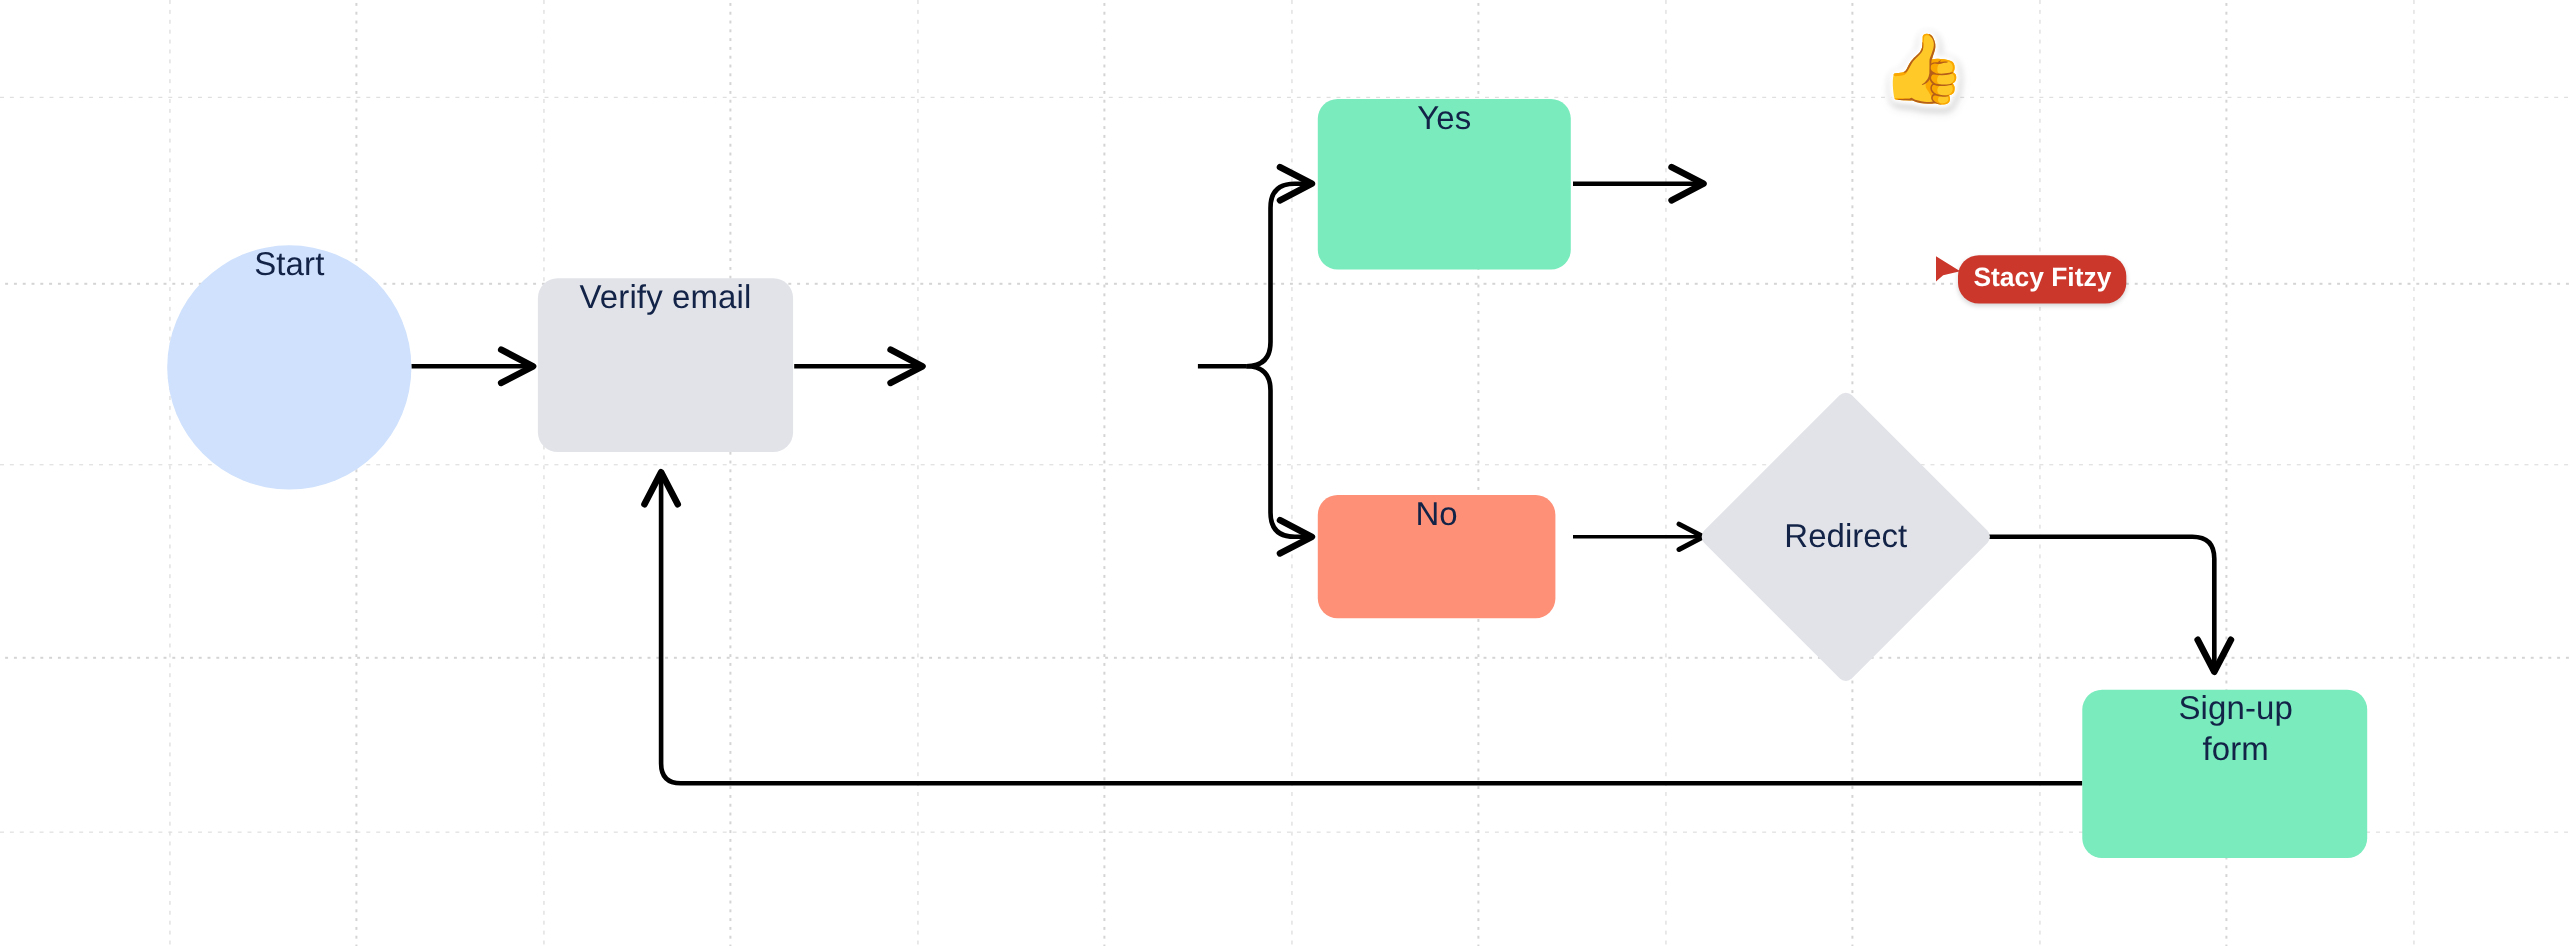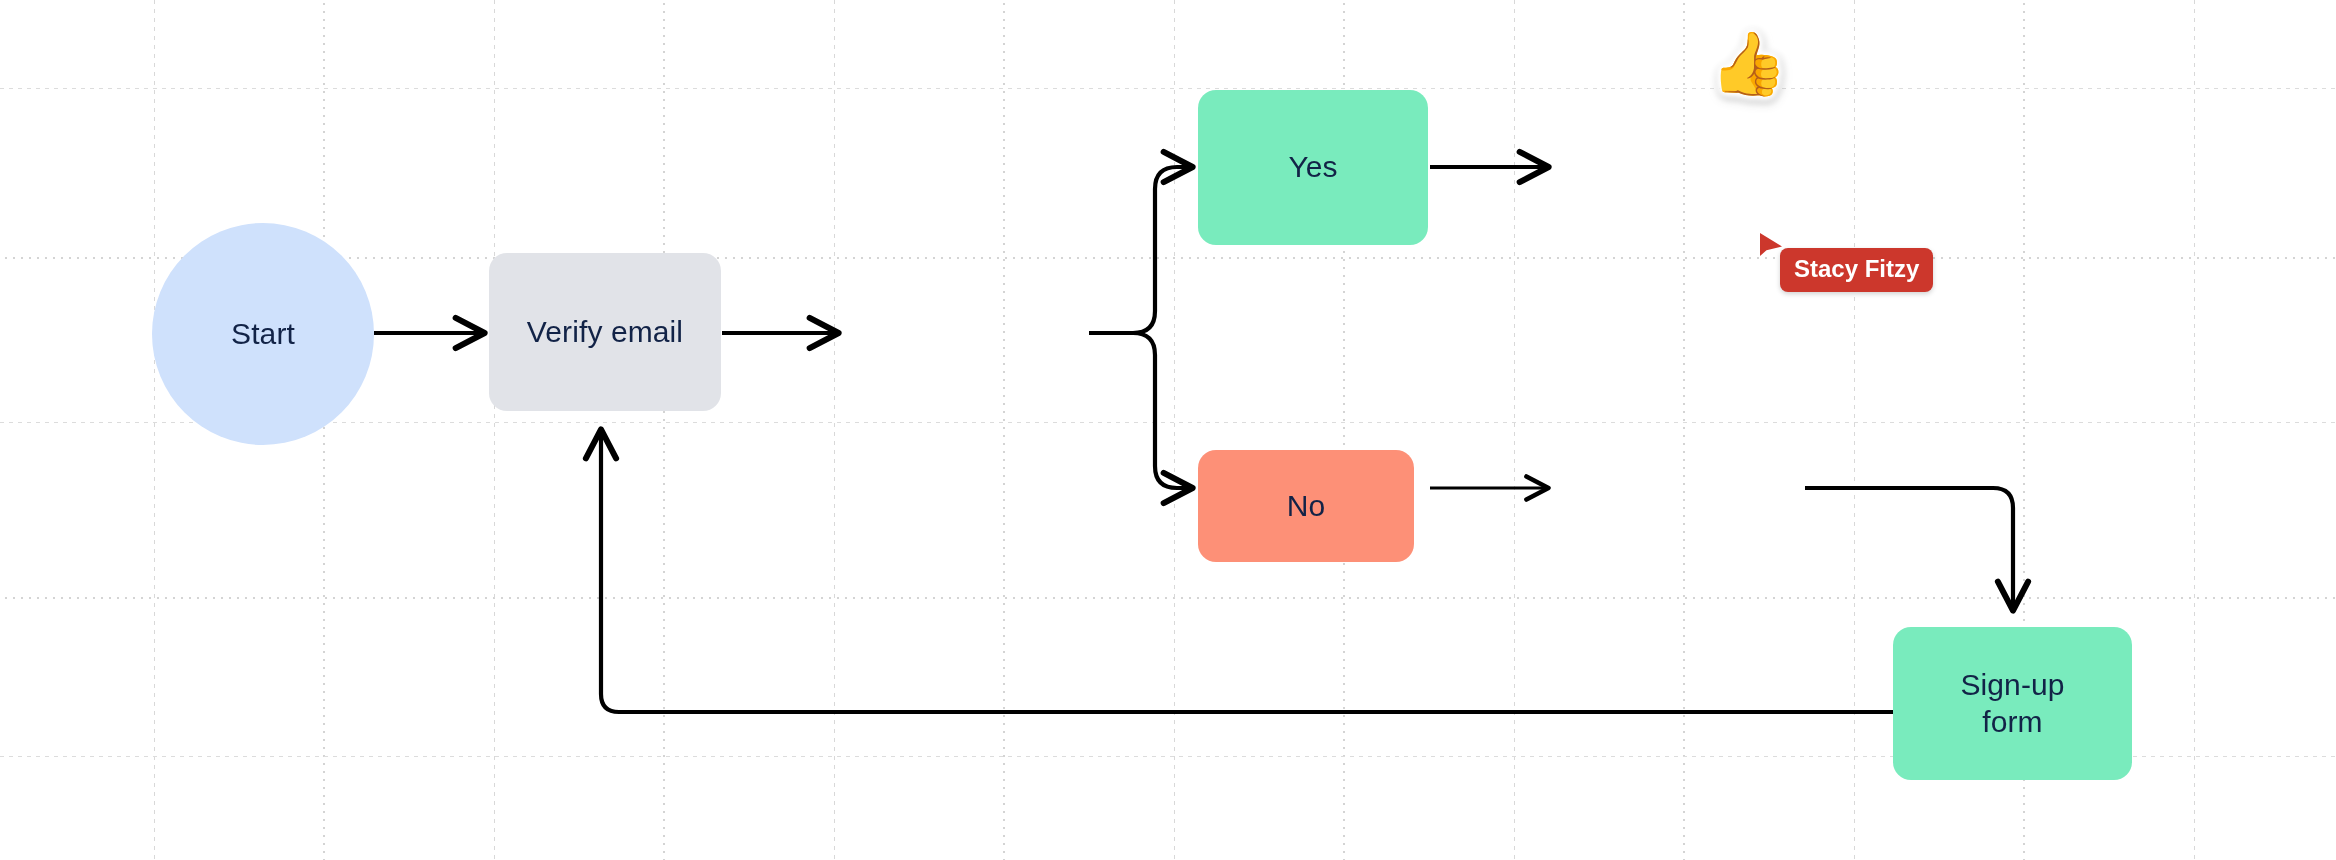--- a/index.html
+++ b/index.html
@@ -47,21 +47,20 @@
     left: 0;
     top: 0;
     width: 2336px;
     height: 860px;
     pointer-events: none;
   }
 
   .node {
     position: absolute;
     display: flex;
-    align-items: center;
     justify-content: center;
     text-align: center;
     color: #122347;
     font-size: 30px;
     line-height: 1.22;
     font-weight: 400;
     letter-spacing: 0.1px;
     user-select: none;
   }
   .node.box { border-radius: 18px; }
@@ -102,27 +101,26 @@
     display: flex;
     align-items: flex-start;
   }
   #cursor-arrow {
     width: 26px;
     height: 30px;
     flex: none;
   }
   #cursor-label {
     margin-left: -4px;
-    margin-top: 16px;
     background: #cc372c;
     color: #ffffff;
     font-size: 24px;
     font-weight: 700;
     padding: 7px 14px 9px 14px;
-    border-radius: 8px;
+    border-radius: 19px;
     white-space: nowrap;
     box-shadow: 0 2px 5px rgba(0,0,0,0.18);
   }
 </style>
 </head>
 <body>
 
 <div id="canvas">
 
   <div id="grid-overlay">
@@ -188,18 +186,24 @@
     <svg id="cursor-arrow" viewBox="0 0 26 30">
       <path d="M2,1 L2,24 L8.5,18.2 L24,14.5 Z" fill="#cc372c"></path>
     </svg>
     <div id="cursor-label">Stacy Fitzy</div>
   </div>
 
   <div class="node box" style="left:1198px; top:450px; width:216px; height:112px; background:#fd9077;">
     <span>No</span>
   </div>
 
-
-  <div class="node box" style="left:1893px; top:627px; width:239px; height:153px; background:#79ebbd;">
+  <div class="diamond-wrap" style="left:1583px; top:393px; width:190px; height:190px;">
+    <div class="diamond-shape" style="background:#e1e3e8;"></div>
+    <div class="diamond-label" style="left:-30px; right:-30px;">
+      <span>Redirect</span>
+    </div>
+  </div>
+
+  <div class="node box" style="left:1893px; top:627px; width:239px; height:153px; background:#79ebbd;padding-left:20px;">
     <span>Sign-up<br>form</span>
   </div>
 
 </div>
 
 </body></html>

